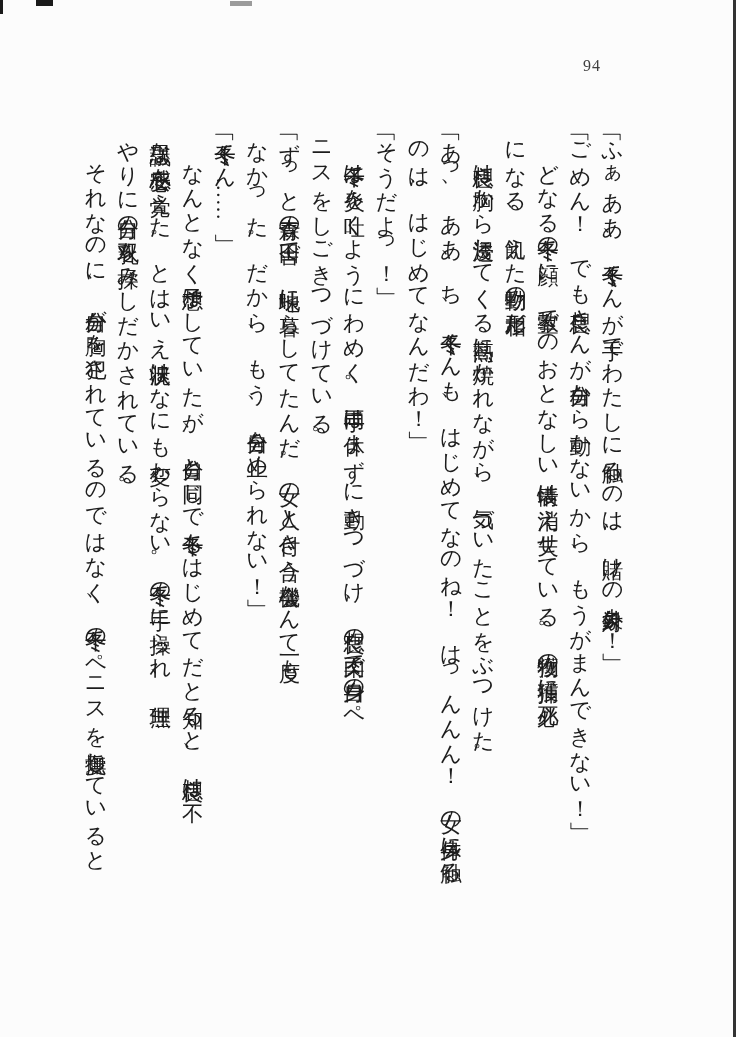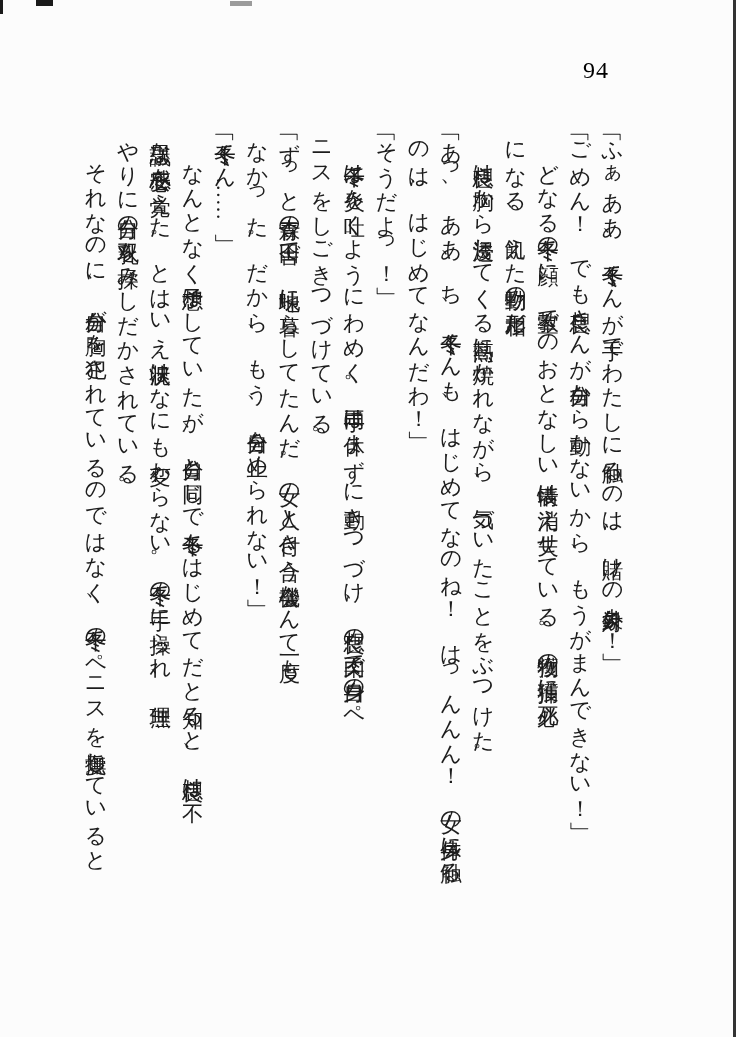--- a/index.html
+++ b/index.html
@@ -43,22 +43,22 @@
     left: 0;
     top: 0;
     width: 3px;
     height: 14px;
     background: #1a1a1a;
   }
   .page-number {
     position: absolute;
     top: 57px;
     left: 583px;
-    font-size: 24px;
-    color: #000000;
+    font-size: 16px;
+    color: #404040;
     letter-spacing: 1px;
   }
   .text-block {
     position: absolute;
     top: 127px;
     right: 108px;
     height: 852px;
     writing-mode: vertical-rl;
     text-orientation: mixed;
     font-size: 21.5px;

